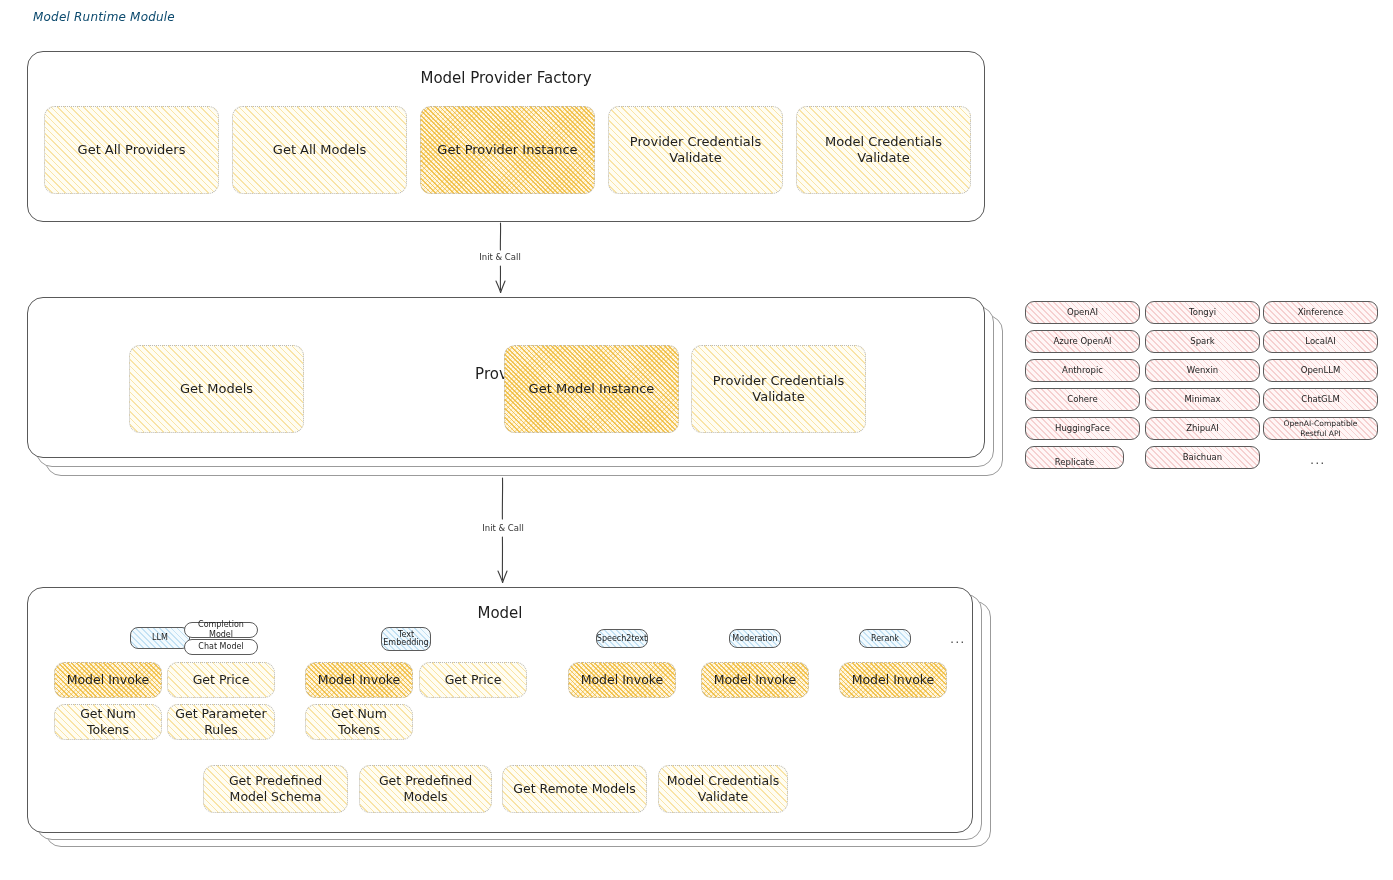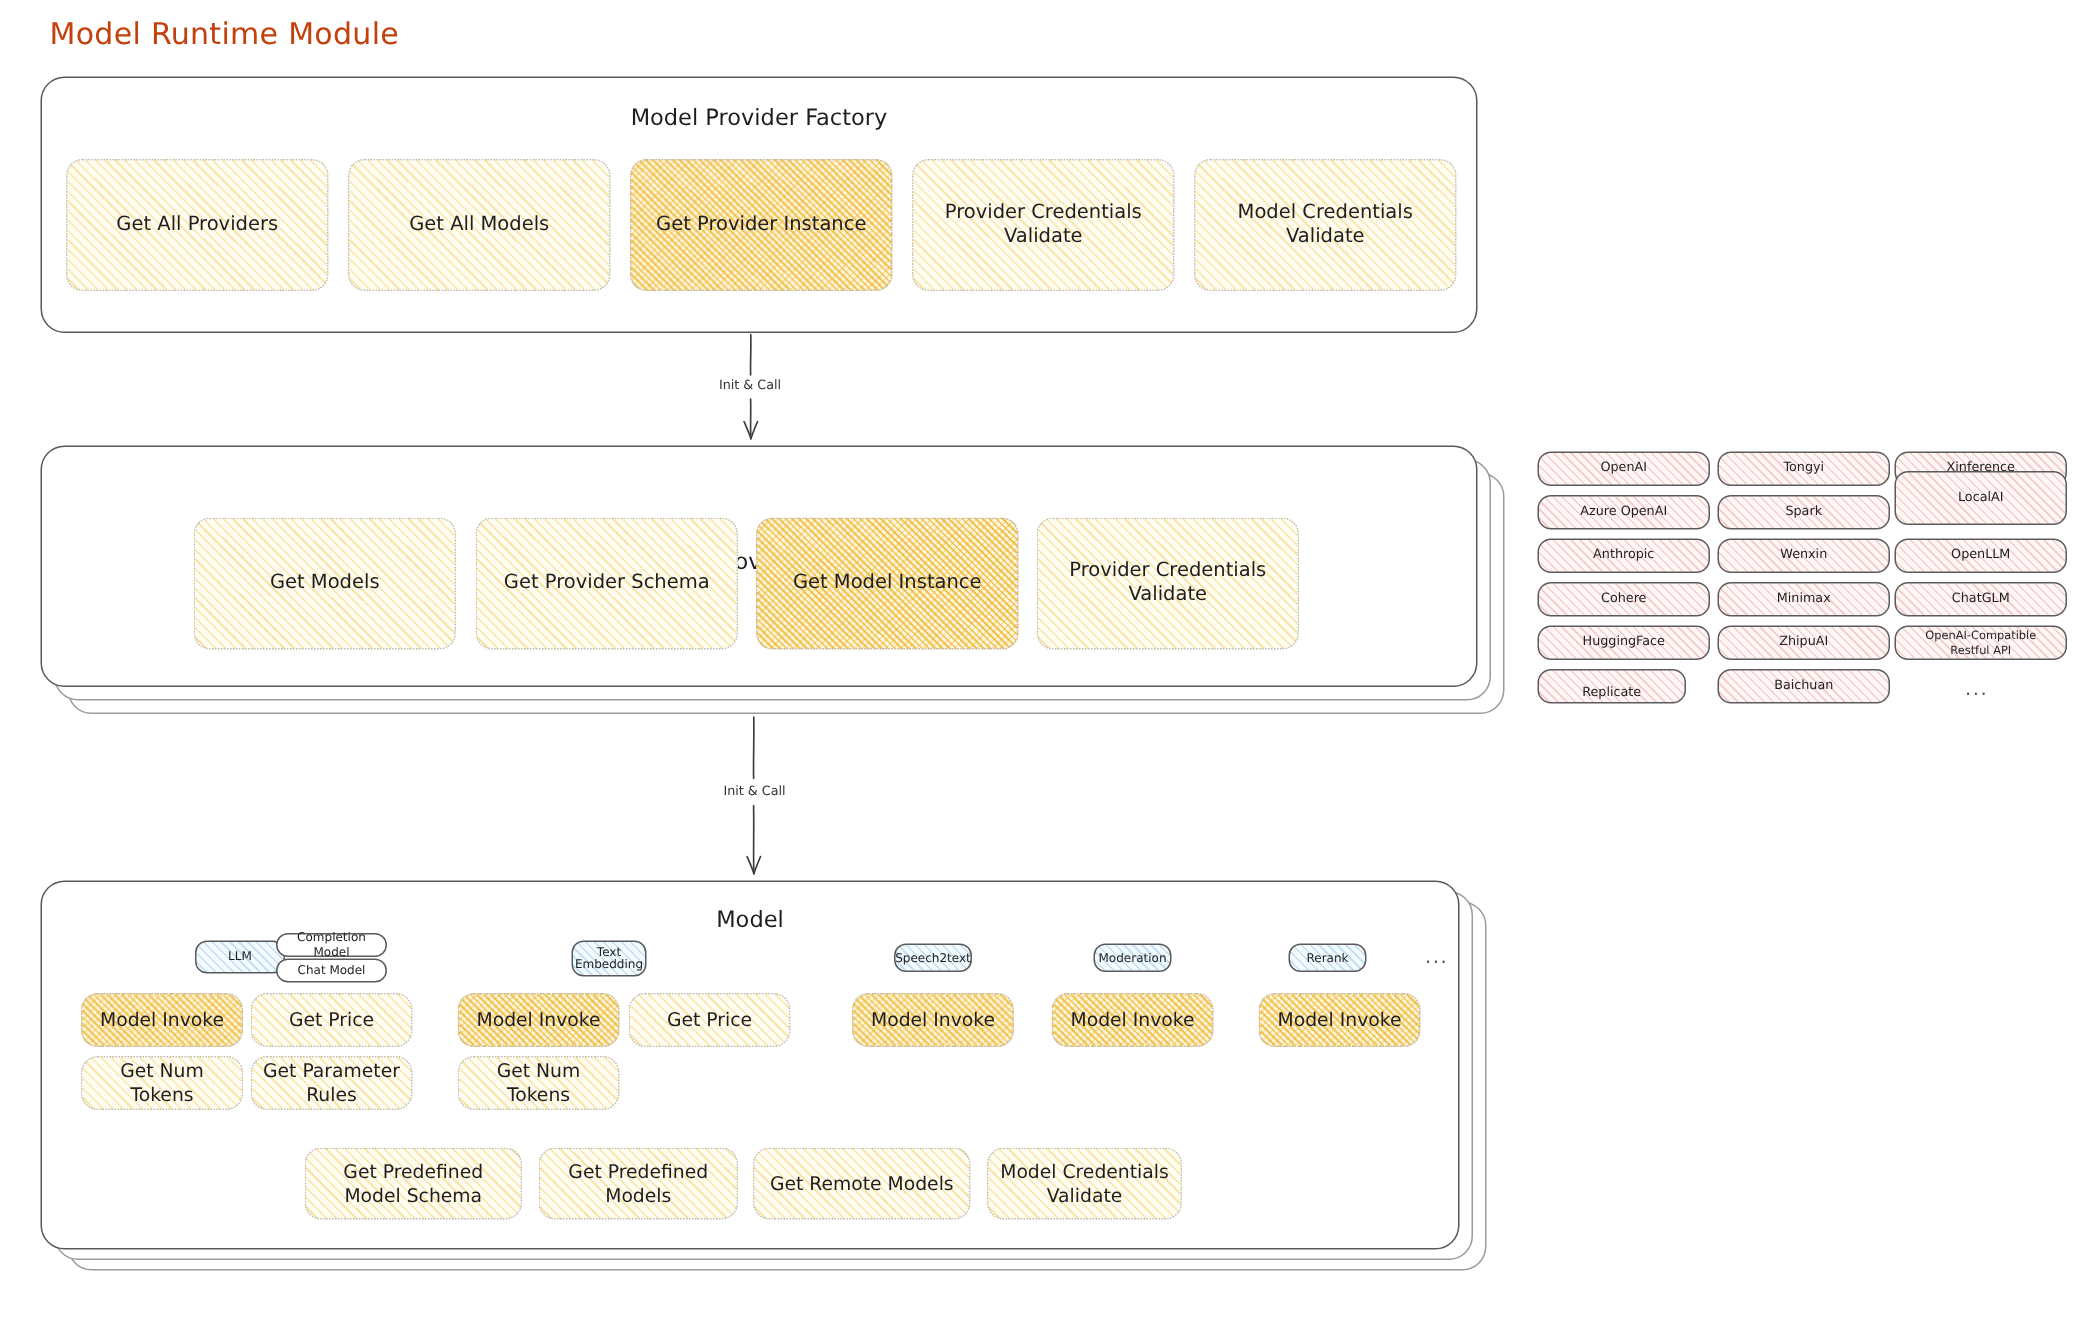--- a/index.html
+++ b/index.html
@@ -87,21 +87,21 @@
   .plainbox{
     border:1.2px solid #5b5b5b;
     border-radius:8px;
     background:#ffffff;
     font-size:8px;
     color:#1e1e1e;
   }
 
   .page-title{
     position:absolute;left:33px;top:10px;
-    font-size:20px;color:#c2410c;letter-spacing:.2px;
+    font-size:12px;color:#0c4a6e;letter-spacing:.2px;font-style:italic;
   }
 
   .arrow-label{
     position:absolute;font-size:8.5px;color:#333;text-align:center;
   }
   .ellipsis{
     position:absolute;font-size:13px;color:#555;letter-spacing:1px;
   }
 
   svg.overlay{position:absolute;left:0;top:0;width:1393px;height:880px;pointer-events:none;}
@@ -135,23 +135,20 @@
   <div class="arrow-label" style="left:455px;top:252px;width:90px;">Init &amp; Call</div>
 
   <div class="frame-ghost" style="left:45px;top:315px;width:958px;height:161px;"></div>
   <div class="frame-ghost" style="left:36px;top:306px;width:958px;height:161px;"></div>
   <div class="frame" style="left:27px;top:297px;width:958px;height:161px;"></div>
   <div class="frame-title" style="left:27px;width:958px;top:321px;margin-top:44px;">Provider</div>
 
   <div class="node card" style="left:129px;top:345px;width:175px;height:88px;font-size:13px;">
     <span>Get Models</span>
   </div>
-  <div class="node card" style="left:317px;top:345px;width:175px;height:88px;font-size:13px;">
-    <span>Get Provider Schema</span>
-  </div>
   <div class="node card hl" style="left:504px;top:345px;width:175px;height:88px;font-size:13px;">
     <span>Get Model Instance</span>
   </div>
   <div class="node card" style="left:691px;top:345px;width:175px;height:88px;font-size:13px;">
     <span>Provider Credentials Validate</span>
   </div>
 
   <div class="node pill" style="left:1025px;top:301px;width:115px;height:23px;">
     <span>OpenAI</span>
     </div>
@@ -186,21 +183,21 @@
   <div class="node pill" style="left:1145px;top:417px;width:115px;height:23px;">
     <span>ZhipuAI</span>
     </div>
   <div class="node pill" style="left:1145px;top:446px;width:115px;height:23px;">
     <span>Baichuan</span>
     </div>
 
   <div class="node pill" style="left:1263px;top:301px;width:115px;height:23px;">
     <span>Xinference</span>
     </div>
-  <div class="node pill" style="left:1263px;top:314px;width:115px;height:36px;justify-content:center;">
+  <div class="node pill" style="left:1263px;top:330px;width:115px;height:23px;justify-content:center;">
     <span>LocalAI</span>
     </div>
   <div class="node pill" style="left:1263px;top:359px;width:115px;height:23px;">
     <span>OpenLLM</span>
     </div>
   <div class="node pill" style="left:1263px;top:388px;width:115px;height:23px;">
     <span>ChatGLM</span>
     </div>
   <div class="node pill" style="left:1263px;top:417px;width:115px;height:23px;text-align:center;">
     <span style="font-size:7.6px;">OpenAI-Compatible Restful API</span>

